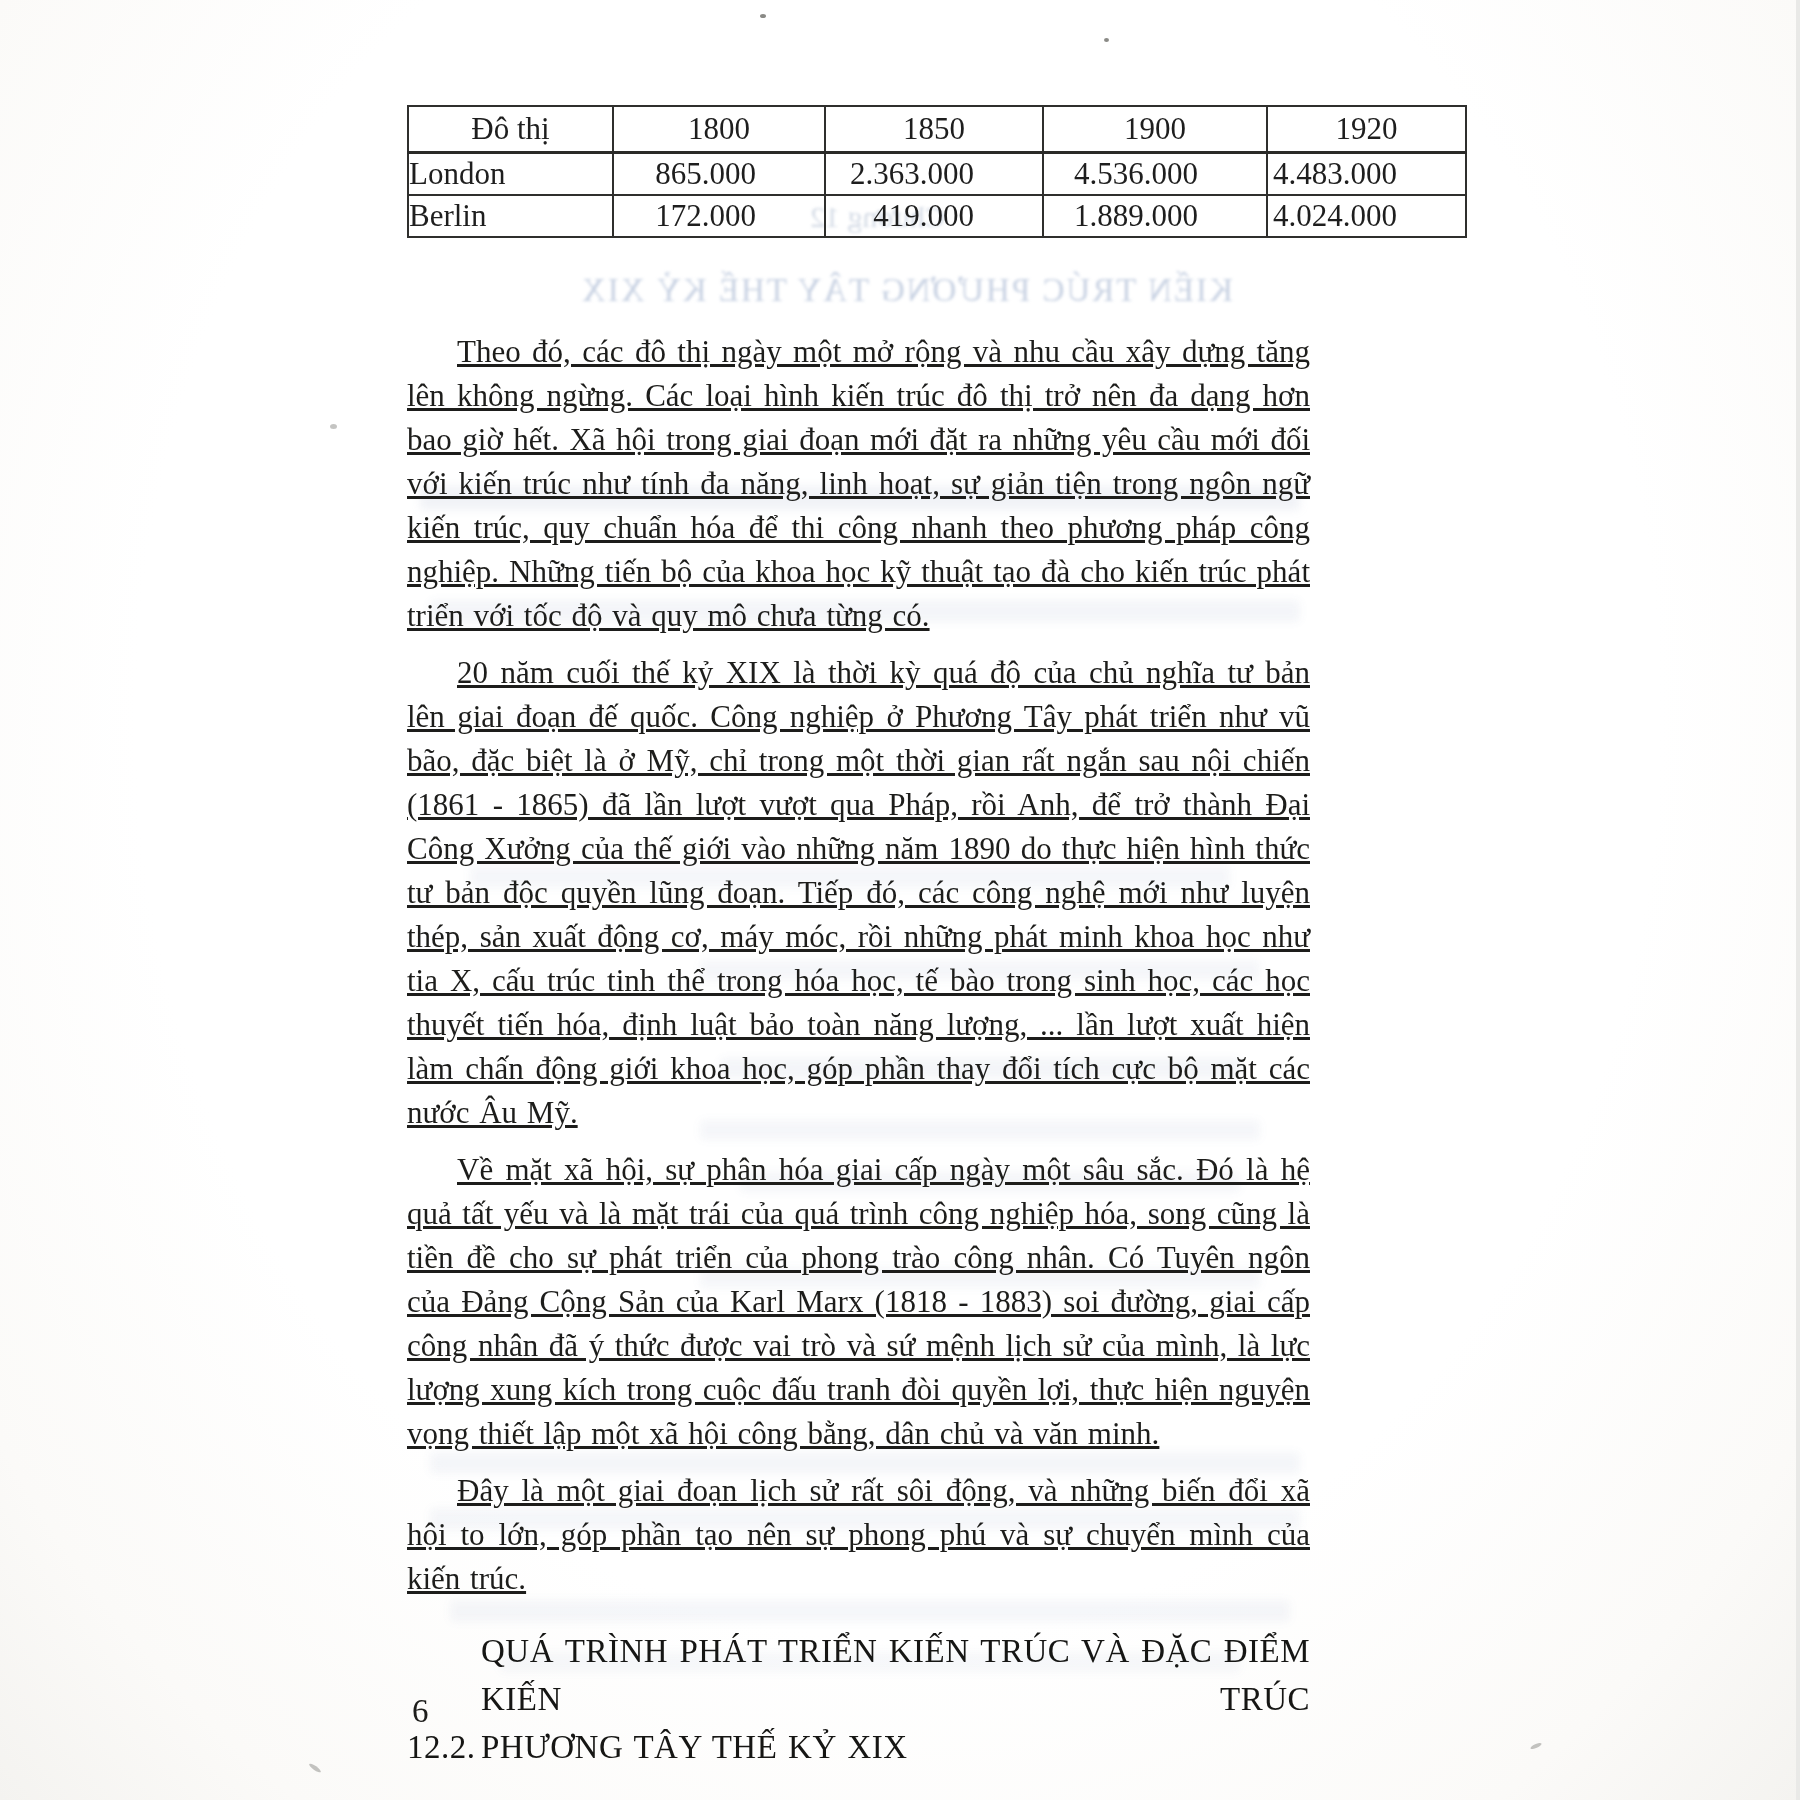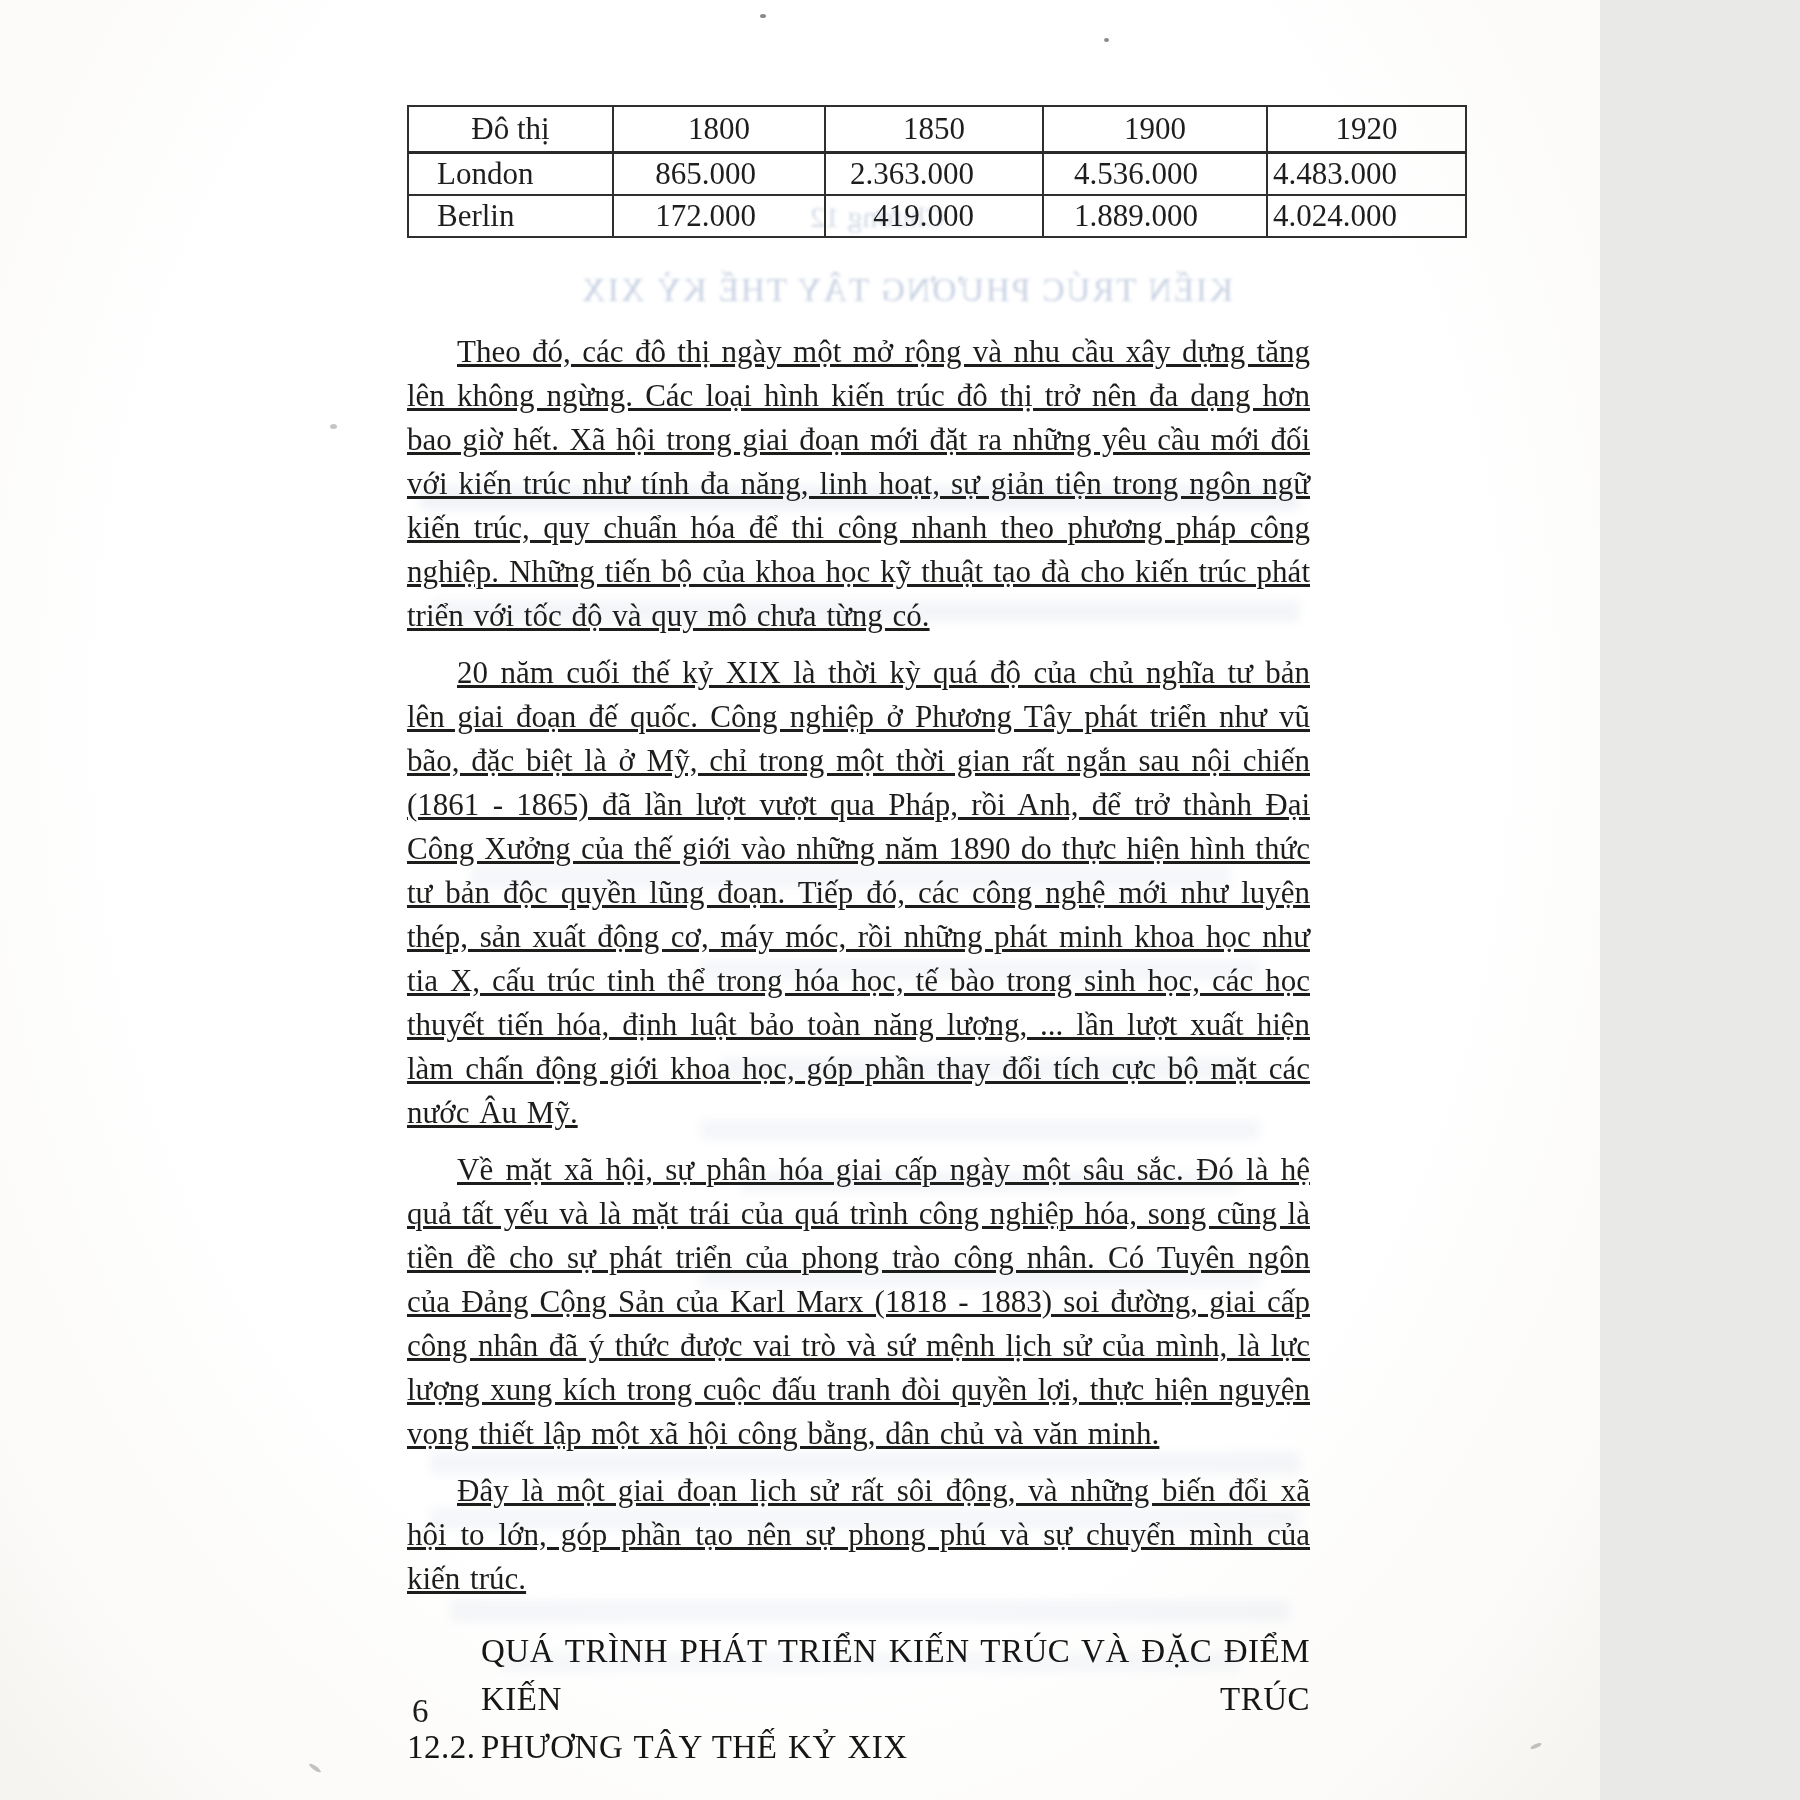--- a/index.html
+++ b/index.html
@@ -1,18 +1,18 @@
 <!DOCTYPE html>
 <html><head>
 <meta charset="utf-8">
 <style>
   html,body{margin:0;padding:0;background:#e9e9e7;}
   .page{
     position:relative;
-    width:1600px;height:1800px;
+    width:1796px;height:1800px;
     background:
       radial-gradient(ellipse at 50% 40%, #ffffff 60%, #fbfaf8 85%, #f4f3f0 100%);
     overflow:hidden;
     font-family:"Liberation Serif","DejaVu Serif",serif;
     color:#222;
   }
   
   .speck{position:absolute;background:#8a8a86;border-radius:50%;}
   .smudge{position:absolute;background:rgba(130,150,185,.11);filter:blur(4px);border-radius:4px;}
   .ghost-line{
@@ -31,21 +31,21 @@
   }
   .pop-table th,.pop-table td{
     border:2px solid #2f2f2d;
     padding:0 0;overflow:hidden;white-space:nowrap;
   }
   .pop-table thead th{
     height:44px;text-align:center;font-weight:400;
     border-bottom:3px solid #2a2a28;
   }
   .pop-table tbody td{height:40px;}
-  .pop-table td.city{text-align:left;padding-left:28px;}
+  .pop-table td.city{text-align:left;}
   .pop-table td.num{text-align:right;padding-right:68px;}
   
   .content{
     position:absolute;left:407px;top:330px;width:903px;
     font-size:31px;line-height:44px;color:#1d1d1b;
     text-align:justify;word-spacing:2px;
   }
   .content p{margin:0 0 13px 0;text-indent:50px;text-decoration:underline;}
   .heading{
     display:flex;align-items:flex-end;

